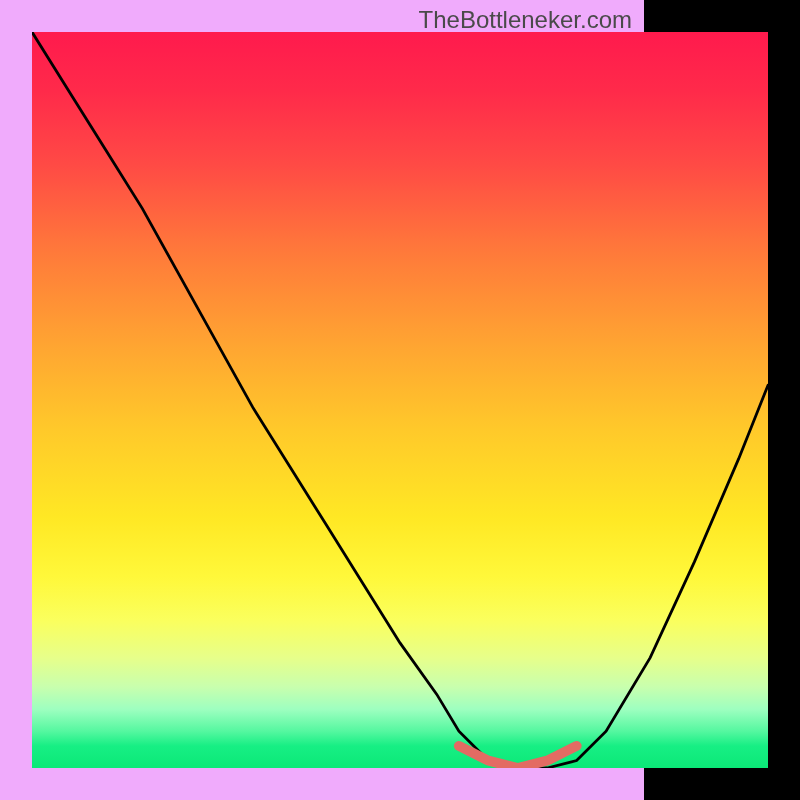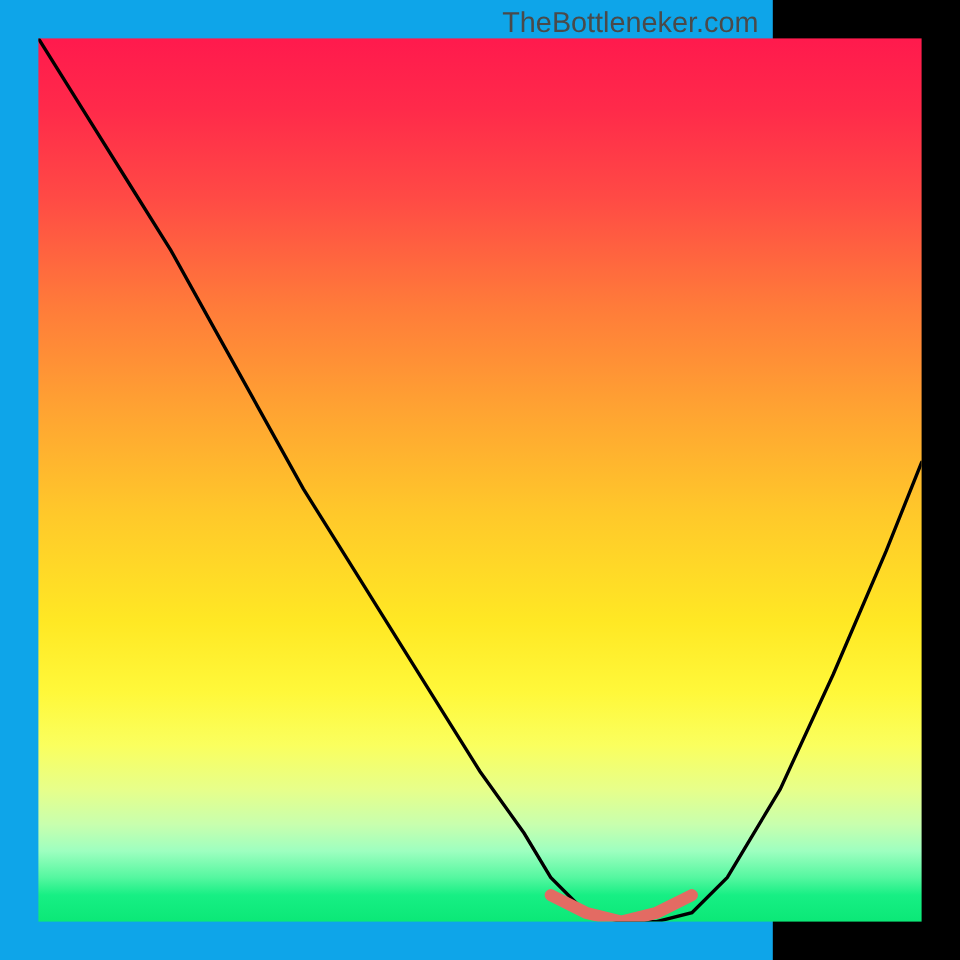--- a/index.html
+++ b/index.html
@@ -8,21 +8,21 @@
     width: 800px;
     height: 800px;
     background: #000;
     overflow: hidden;
     font-family: Arial, Helvetica, sans-serif;
   }
   .frame {
     position: relative;
     width: 644px;
     height: 800px;
-    background: #0ea5e9;
+    background: #f0abfc;
   }
   .plot-area {
     position: absolute;
     left: 32px;
     top: 32px;
     width: 736px;
     height: 736px;
     
     background: linear-gradient(to bottom,
       #ff1a4d 0%,

